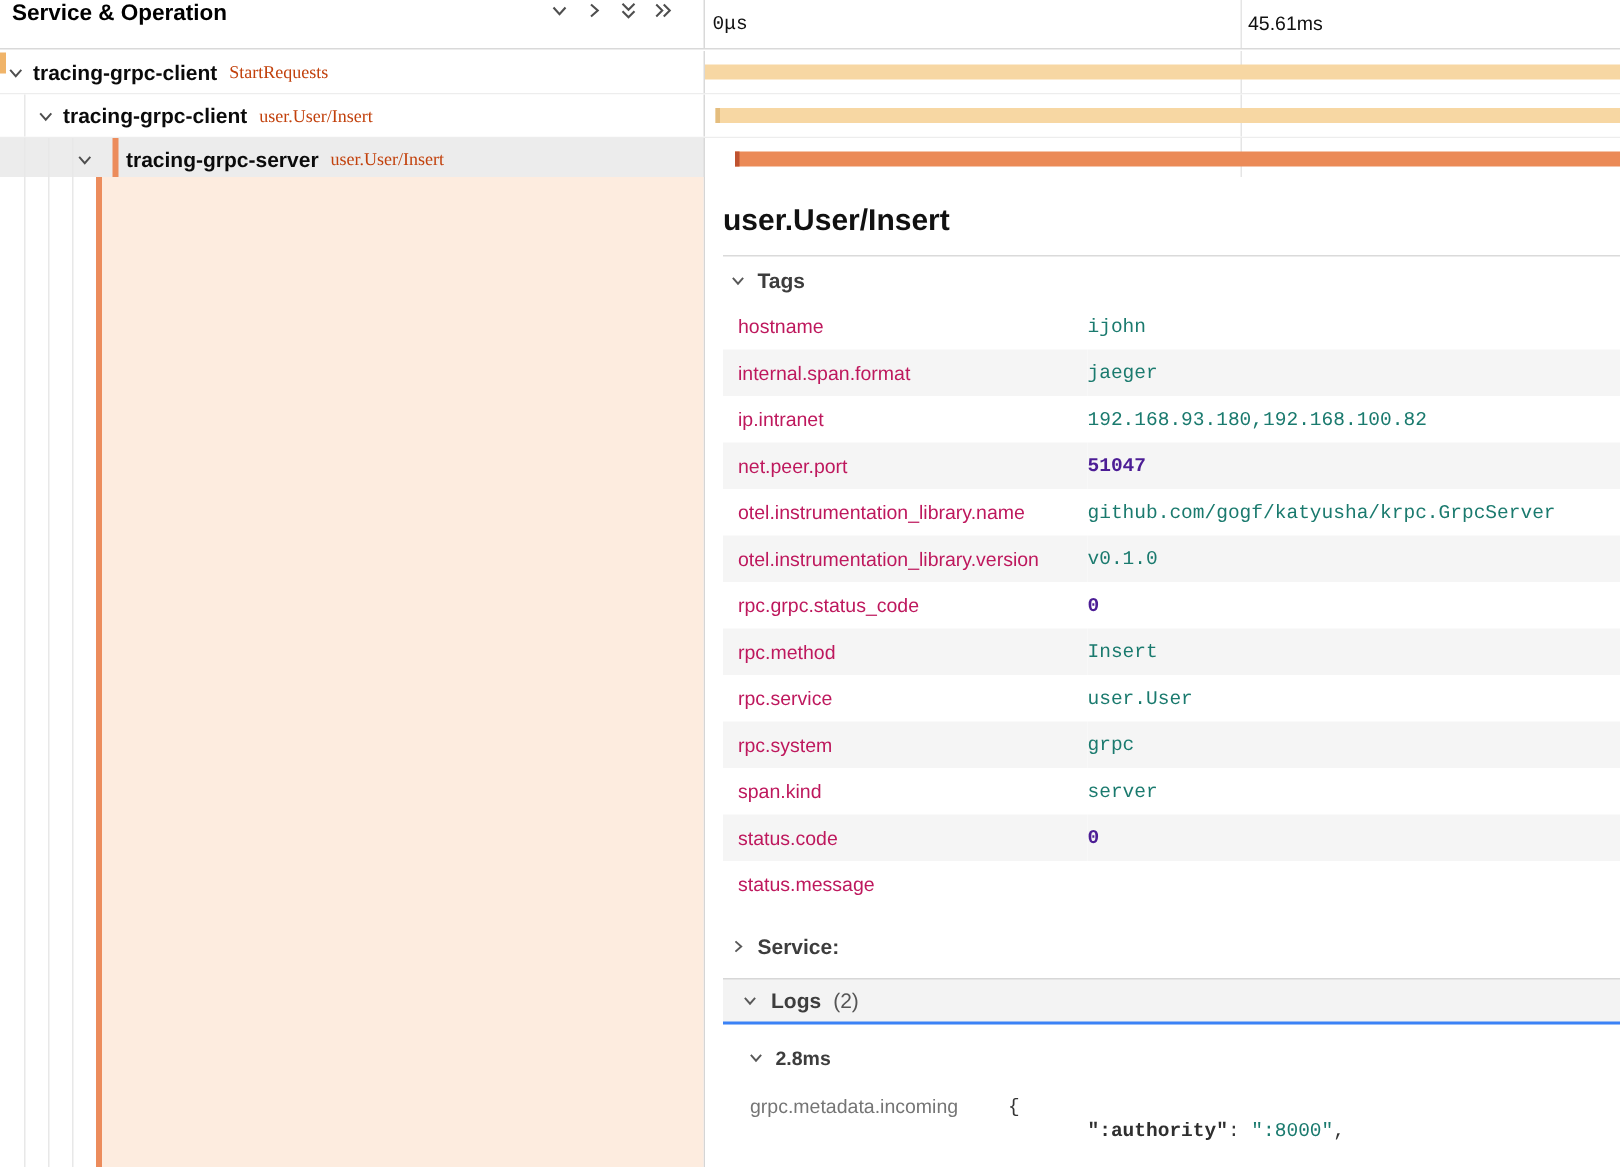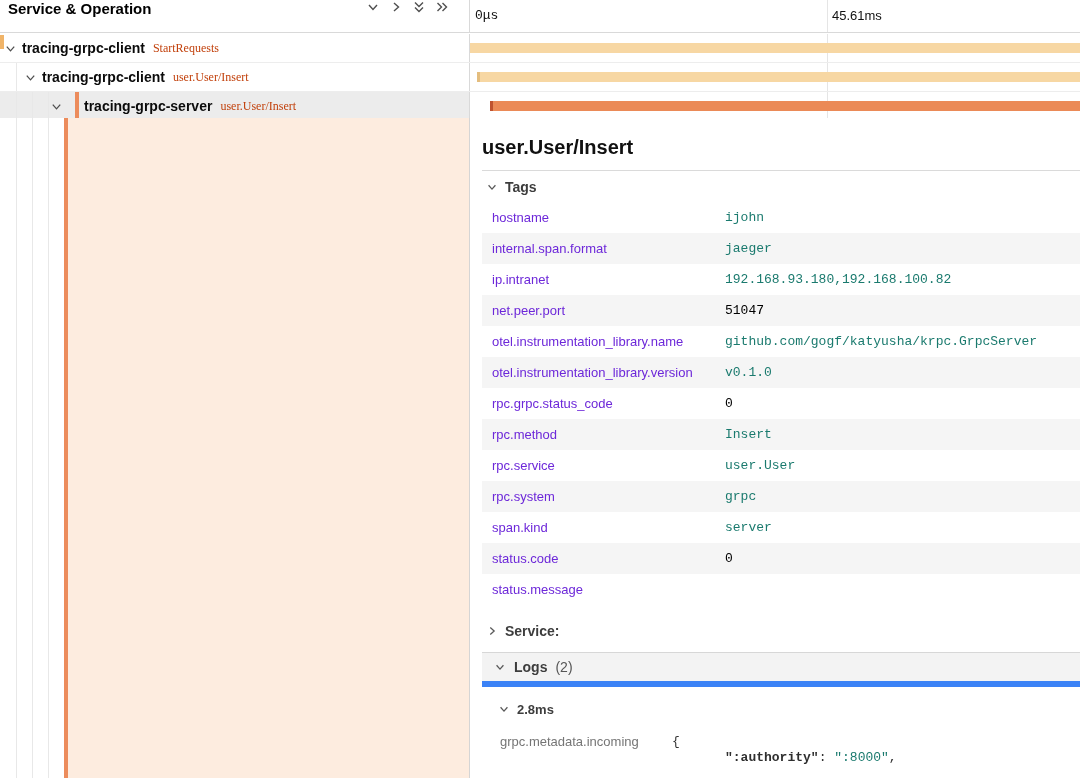--- a/index.html
+++ b/index.html
@@ -50,27 +50,27 @@
 
   .sd-title{margin:18px 0 11px 0;font-size:20px;line-height:23px;font-weight:bold;color:#111;}
 
   .acc-header{border-top:1px solid #dadada;height:31px;display:flex;align-items:center;gap:7px;padding-left:4px;cursor:pointer;}
   .acc-label{font-weight:bold;font-size:14px;color:#3d3d3d;}
   .sm-chevron{width:12px;height:12px;display:flex;align-items:center;justify-content:center;flex:none;}
 
   table.tags-table{width:100%;border-collapse:collapse;font-size:13px;}
   .tags-table tr:nth-child(even) td{background:#f5f5f5;}
   .tags-table td{padding:8px 10px;vertical-align:top;}
-  .tags-table td.k{color:#6d28d9;width:223px;}
+  .tags-table td.k{color:#be185d;width:223px;}
   .tags-table td.v{font-family:"Liberation Mono",monospace;font-size:13px;padding-left:0;}
-  .val-str{color:#1a7a6e;} .val-num{color:#000000;}
+  .val-str{color:#1a7a6e;} .val-num{color:#4c1d95;font-weight:bold;}
 
   .process-row{display:flex;align-items:center;gap:7px;padding-left:4px;margin-top:14px;height:24px;cursor:pointer;}
 
-  .logs-header{margin-top:9px;height:28px;background:#f3f3f3;border-top:1px solid #d7d7d7;border-bottom:6px solid #3b82f6;display:flex;align-items:center;gap:8px;padding-left:12px;cursor:pointer;}
+  .logs-header{margin-top:9px;height:28px;background:#f3f3f3;border-top:1px solid #d7d7d7;border-bottom:2px solid #3b82f6;display:flex;align-items:center;gap:8px;padding-left:12px;cursor:pointer;}
   .logs-count{font-weight:normal;color:#555;font-size:14px;}
 
   .log-entry-header{margin-top:11px;height:22px;display:flex;align-items:center;gap:7px;padding-left:16px;cursor:pointer;}
   .log-entry-header .acc-label{font-size:13px;}
 
   .log-kv{margin-top:14px;display:flex;font-size:13px;}
   .log-key{width:172px;min-width:172px;padding-left:18px;color:#757575;box-sizing:content-box;}
   .log-val{font-family:"Liberation Mono",monospace;font-size:13px;line-height:16px;color:#333;}
   .json-line{white-space:pre;}
   .json-line.indented{padding-left:53px;}

